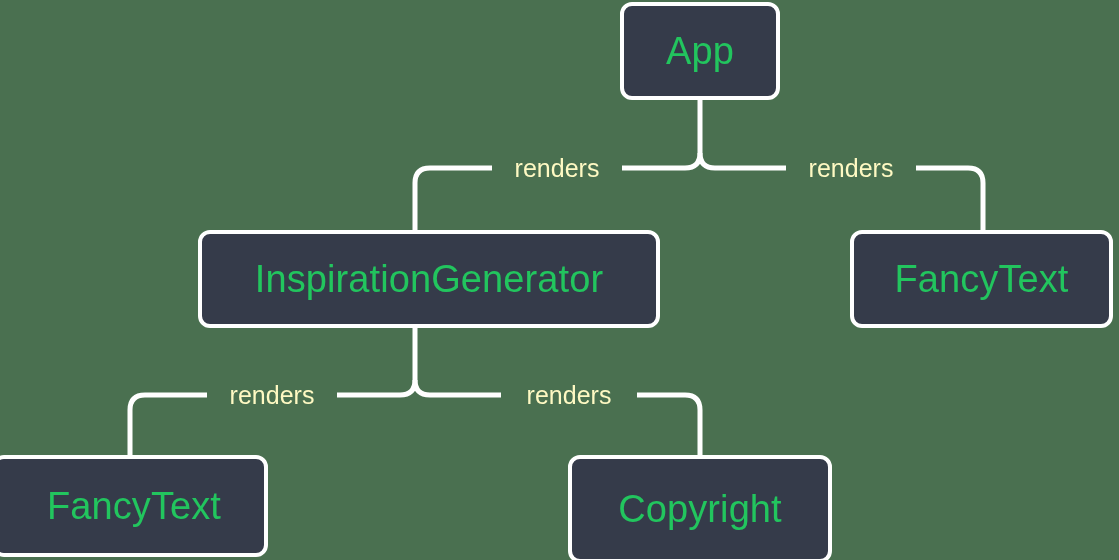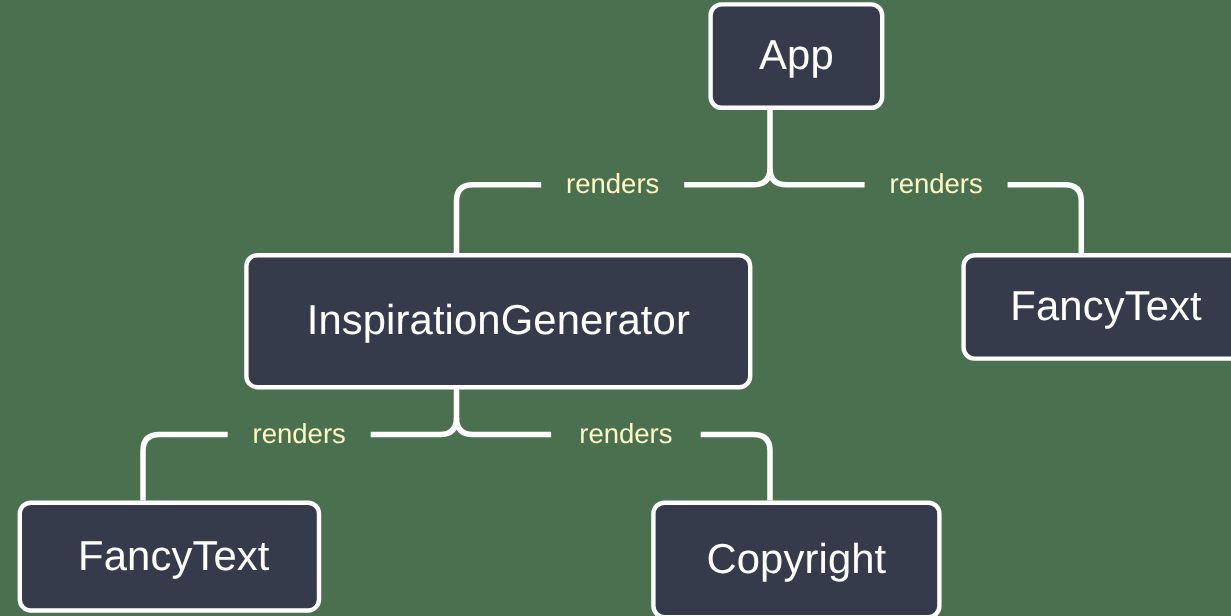--- a/index.html
+++ b/index.html
@@ -24,43 +24,42 @@
     top: 0;
     width: 1119px;
     height: 560px;
   }
   .node {
     position: absolute;
     box-sizing: border-box;
     background: #353b4a;
     border: 4px solid #ffffff;
     border-radius: 12px;
-    color: #ffffff;
+    color: #22c55e;
     display: flex;
     align-items: center;
     justify-content: center;
     font-size: 38px;
     font-weight: 400;
     letter-spacing: 0.1px;
     line-height: 1;
     white-space: nowrap;
-    margin-left: 24px;
   }
   .edge-label {
     position: absolute;
     color: #fef9c3;
     font-size: 25px;
     font-weight: 400;
     line-height: 1;
     white-space: nowrap;
     transform: translate(-50%, -50%);
   }
   
   #node-app        { left: 620px; top: 2px;   width: 160px; height: 98px; }
-  #node-inspgen    { left: 198px; top: 230px; width: 462px; height: 124px; }
+  #node-inspgen    { left: 198px; top: 230px; width: 462px; height: 98px; }
   #node-fancy-right{ left: 850px; top: 230px; width: 263px; height: 98px; }
   #node-fancy-left { left: -8px;  top: 455px; width: 276px; height: 102px; }
   #node-copyright  { left: 568px; top: 455px; width: 264px; height: 108px; }
   #node-fancy-left .node-label { transform: translateX(4px); }
   
   #label-renders-0 { left: 557px; top: 168px; }
   #label-renders-1 { left: 851px; top: 168px; }
   #label-renders-2 { left: 272px; top: 395px; }
   #label-renders-3 { left: 569px; top: 395px; }
 </style>

